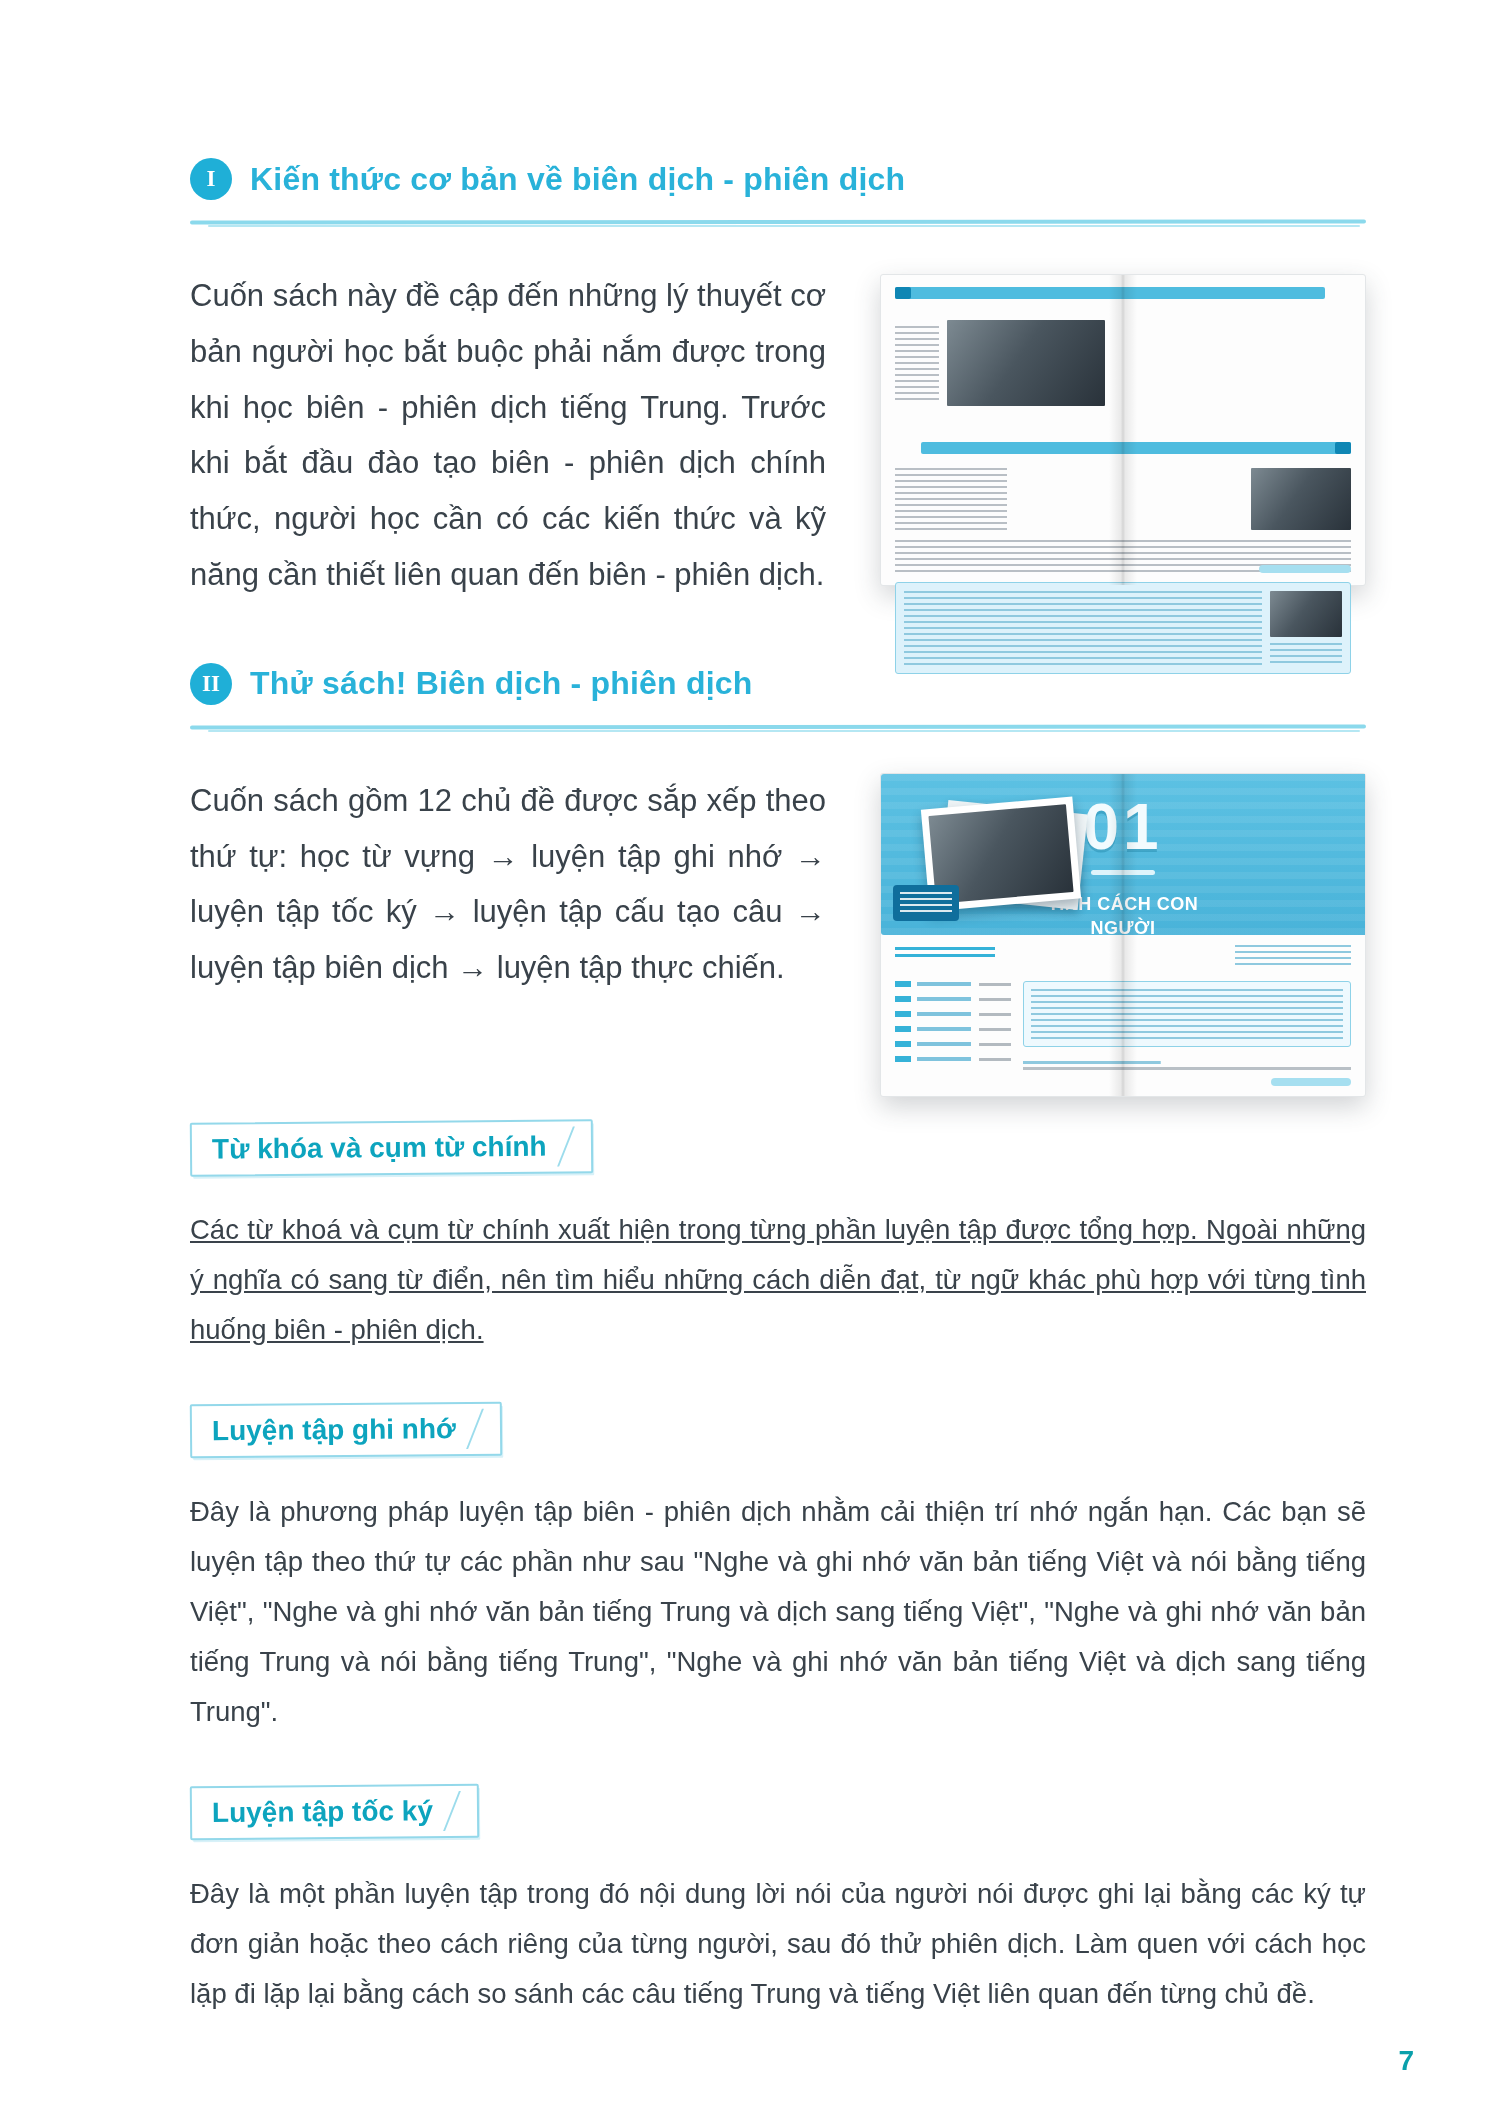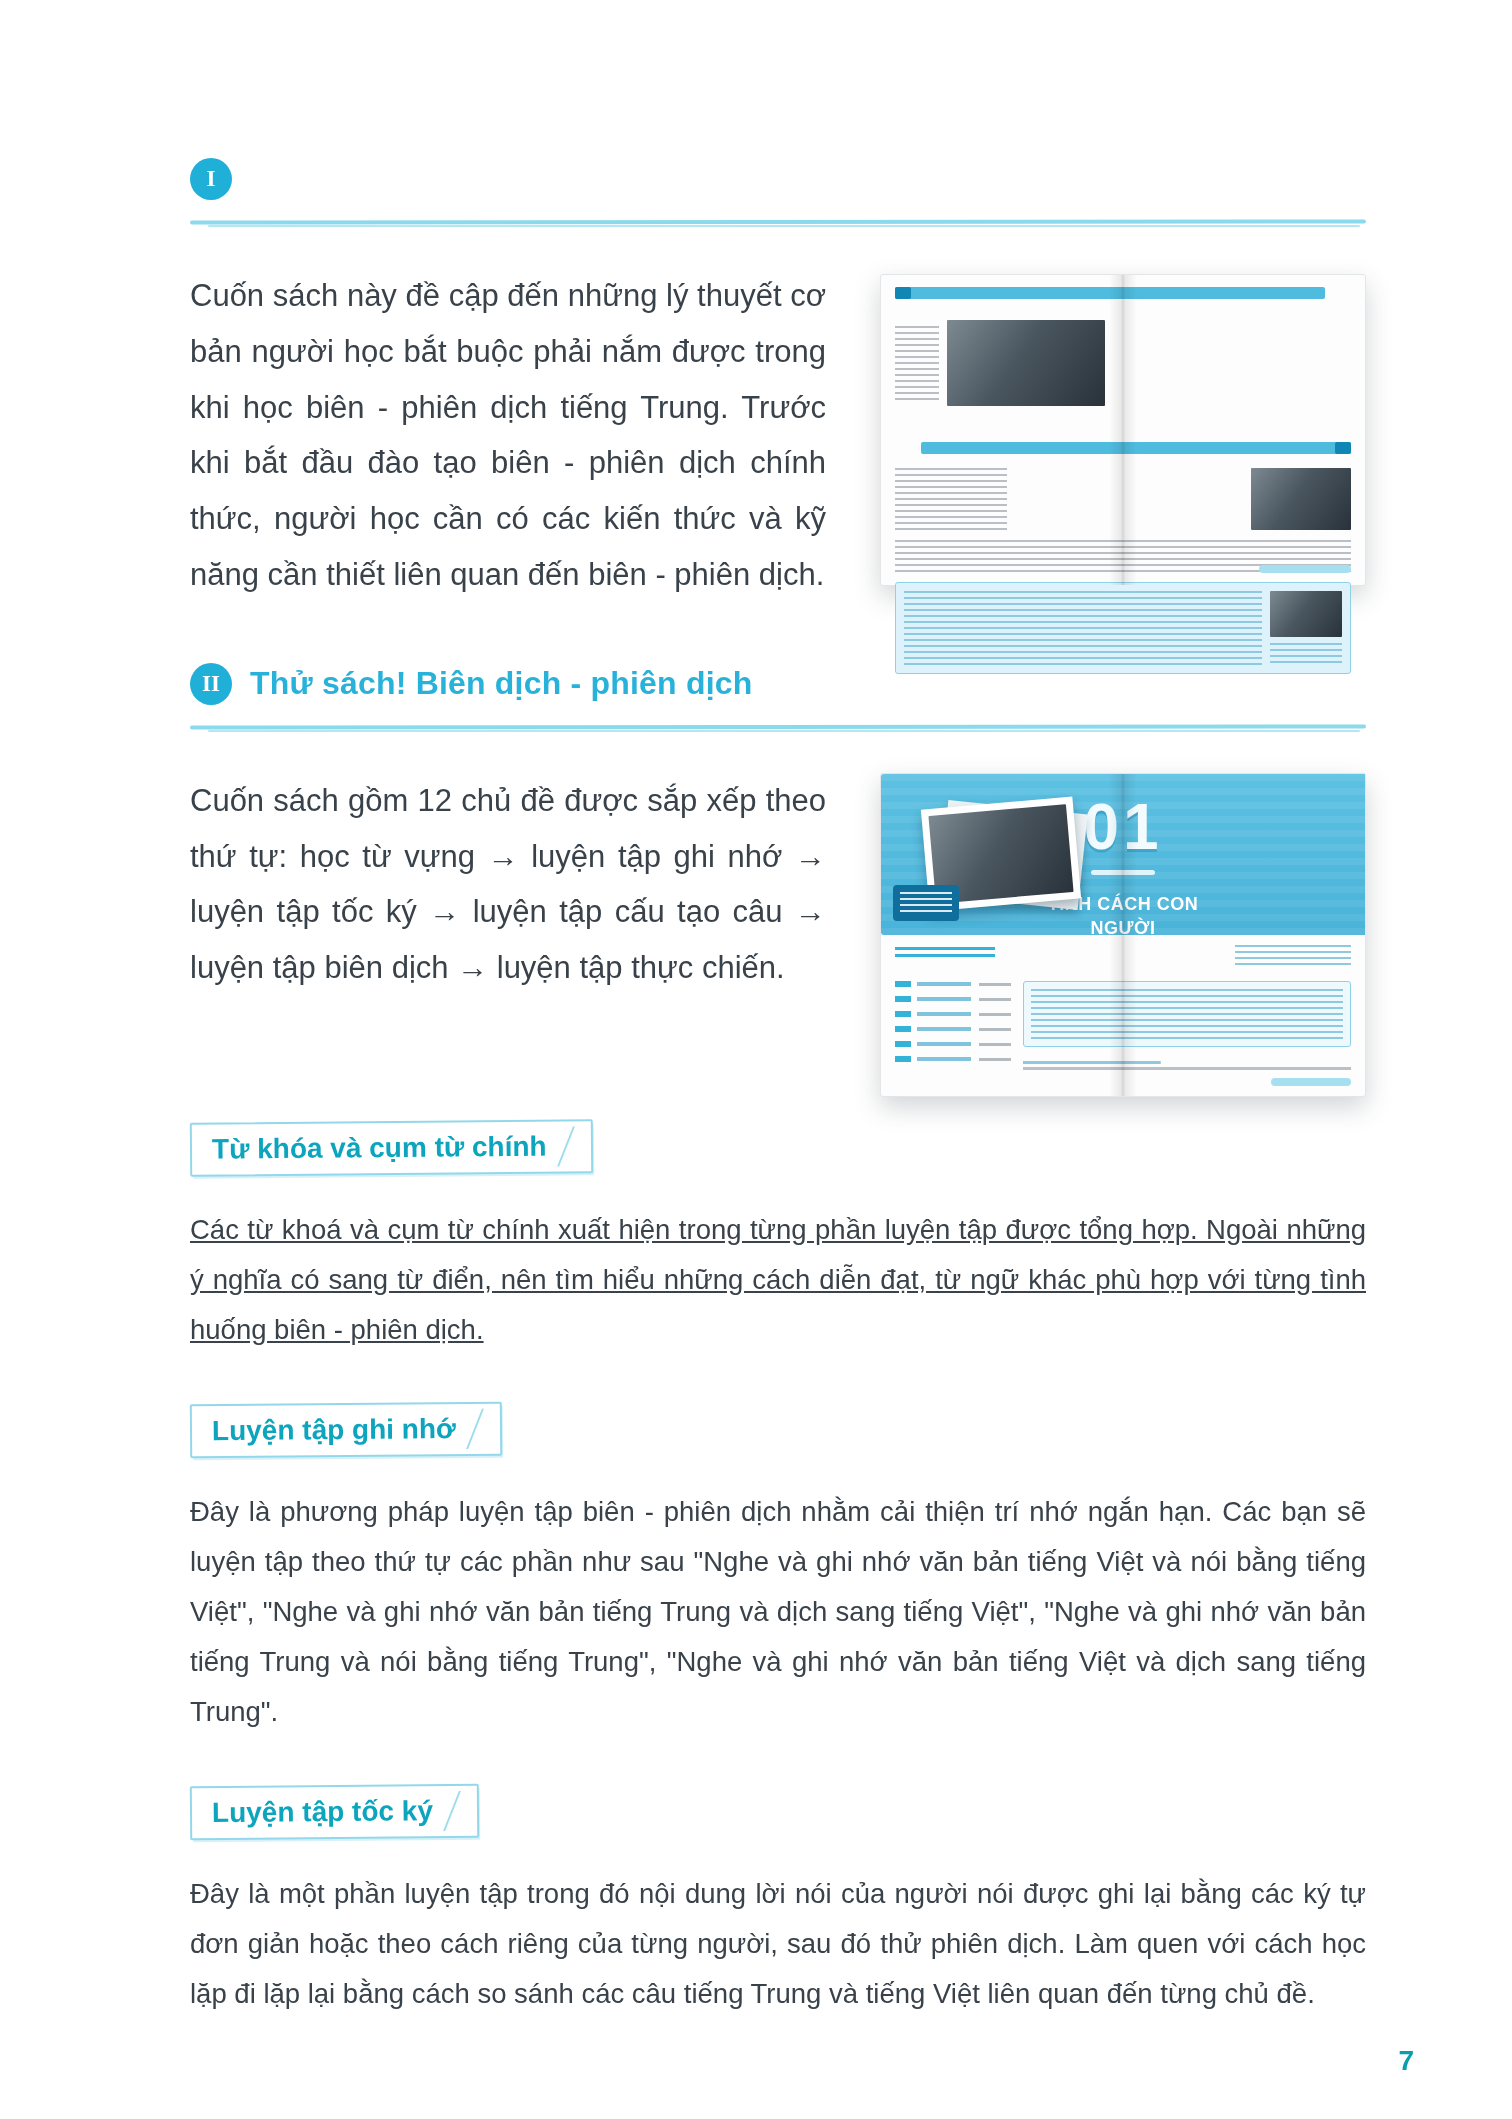--- a/index.html
+++ b/index.html
@@ -159,20 +159,21 @@
 <body>
 
 <div class="page">
   <div class="content">
 
     <section class="section section-1">
       <div class="section-header">
         <span class="numeral-circle">
           <span>I</span>
         </span>
+        <h2 class="section-title">Kiến thức cơ bản về biên dịch - phiên dịch</h2>
       </div>
       <div class="brush-line"></div>
 
       <div class="row">
         <p class="col-text">Cuốn sách này đề cập đến những lý thuyết cơ bản người học bắt buộc phải nắm được trong khi học biên - phiên dịch tiếng Trung. Trước khi bắt đầu đào tạo biên - phiên dịch chính thức, người học cần có các kiến thức và kỹ năng cần thiết liên quan đến biên - phiên dịch.</p>
 
         <figure class="figure">
           <div class="spread spread-1">
             <div class="half">
               <div class="hdr hdr-left"></div>

